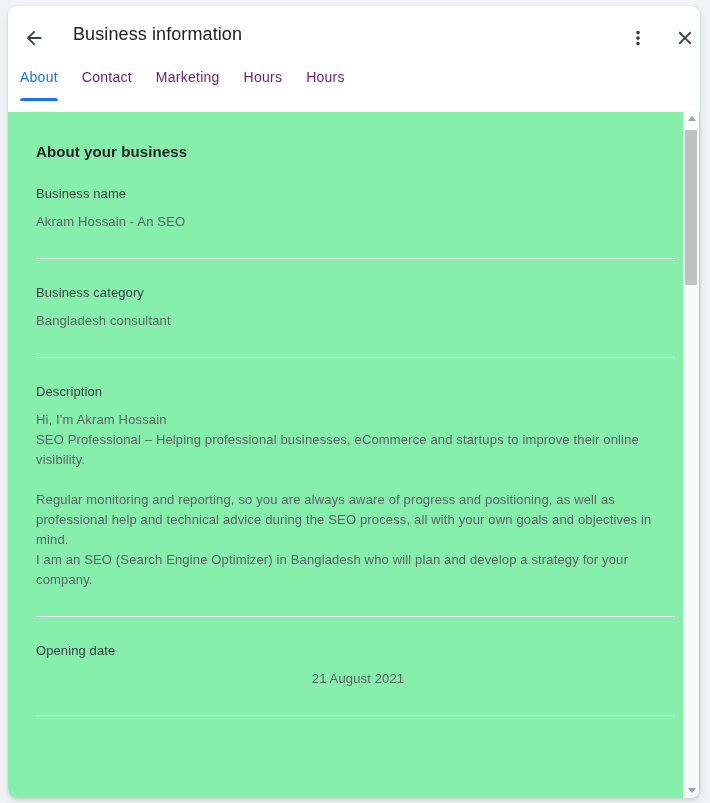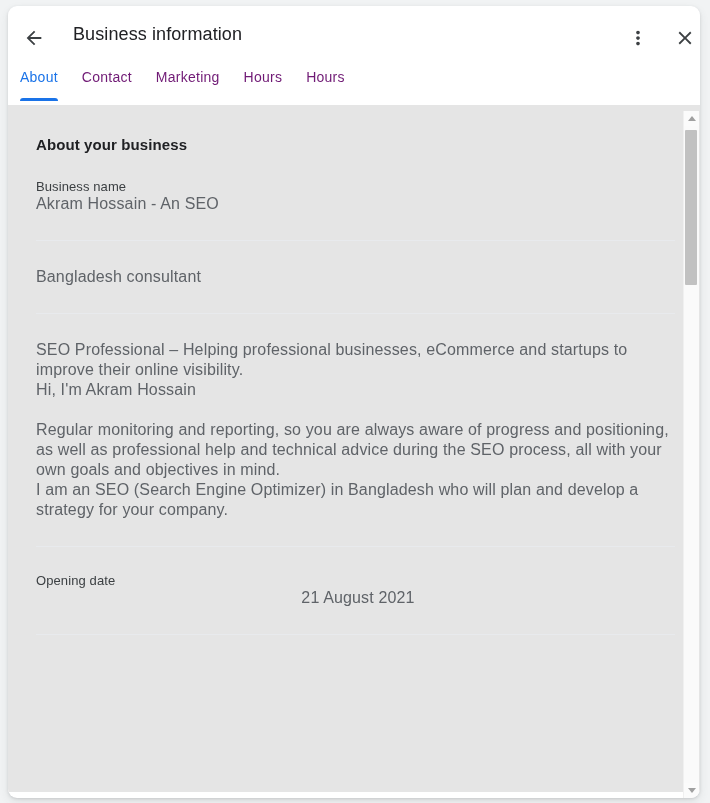--- a/index.html
+++ b/index.html
@@ -94,24 +94,24 @@
     bottom: -16px;
     height: 3px;
     background: #1a73e8;
     border-radius: 3px 3px 0 0;
   }
 
   
   .scroll-area {
     position: absolute;
     left: 0;
-    top: 98px;
+    top: 105px;
     width: 692px;
     height: 687px;
-    background: #e5e5e5;
+    background: #86efac;
     border-top: 1px solid #ffffff;
     overflow: hidden;
   }
   .content {
     position: relative;
     padding: 0 20px 0 28px;
   }
 
   .section-heading {
     font-size: 15px;
@@ -120,23 +120,24 @@
     margin: 31px 0 0 0;
     letter-spacing: .1px;
   }
   .field { padding-top: 26px; }
   .field-label {
     font-size: 13px;
     color: #3c4043;
     letter-spacing: .1px;
   }
   .field-value {
-    font-size: 16px;
+    font-size: 13px;
     color: #5f6368;
     letter-spacing: .15px;
+    margin-top: 11px;
     line-height: 20px;
   }
   .field-value p { margin: 0; }
   .field-value p.blank { height: 20px; }
   .divider {
     height: 1px;
     background: #e8eaed;
     margin: 26px 0 0 0;
     width: 639px;
   }
@@ -227,29 +228,31 @@
       <div class="content" id="content-root">
           <div class="section-heading">About your business</div>
           <div class="field">
             <div class="field-label">Business name</div>
             <div class="field-value" style="position: relative;">
               <p>Akram Hossain - An SEO</p>
             </div>
           </div>
           <div class="divider"></div>
           <div class="field">
+            <div class="field-label">Business category</div>
             <div class="field-value" style="position: relative;">
               <p>Bangladesh consultant</p>
             </div>
           </div>
           <div class="divider"></div>
           <div class="field">
+            <div class="field-label">Description</div>
             <div class="field-value" style="position: relative;">
+              <p>Hi, I'm Akram Hossain</p>
               <p>SEO Professional – Helping professional businesses, eCommerce and startups to improve their online visibility.</p>
-              <p>Hi, I'm Akram Hossain</p>
               <p class="blank">&nbsp;</p>
               <p>Regular monitoring and reporting, so you are always aware of progress and positioning, as well as professional help and technical advice during the SEO process, all with your own goals and objectives in mind.</p>
               <p>I am an SEO (Search Engine Optimizer) in Bangladesh who will plan and develop a strategy for your company.</p>
             </div>
           </div>
           <div class="divider"></div>
           <div class="field">
             <div class="field-label">Opening date</div>
             <div class="field-value" style="position: relative; text-align: center;">
               <p>21 August 2021</p>

